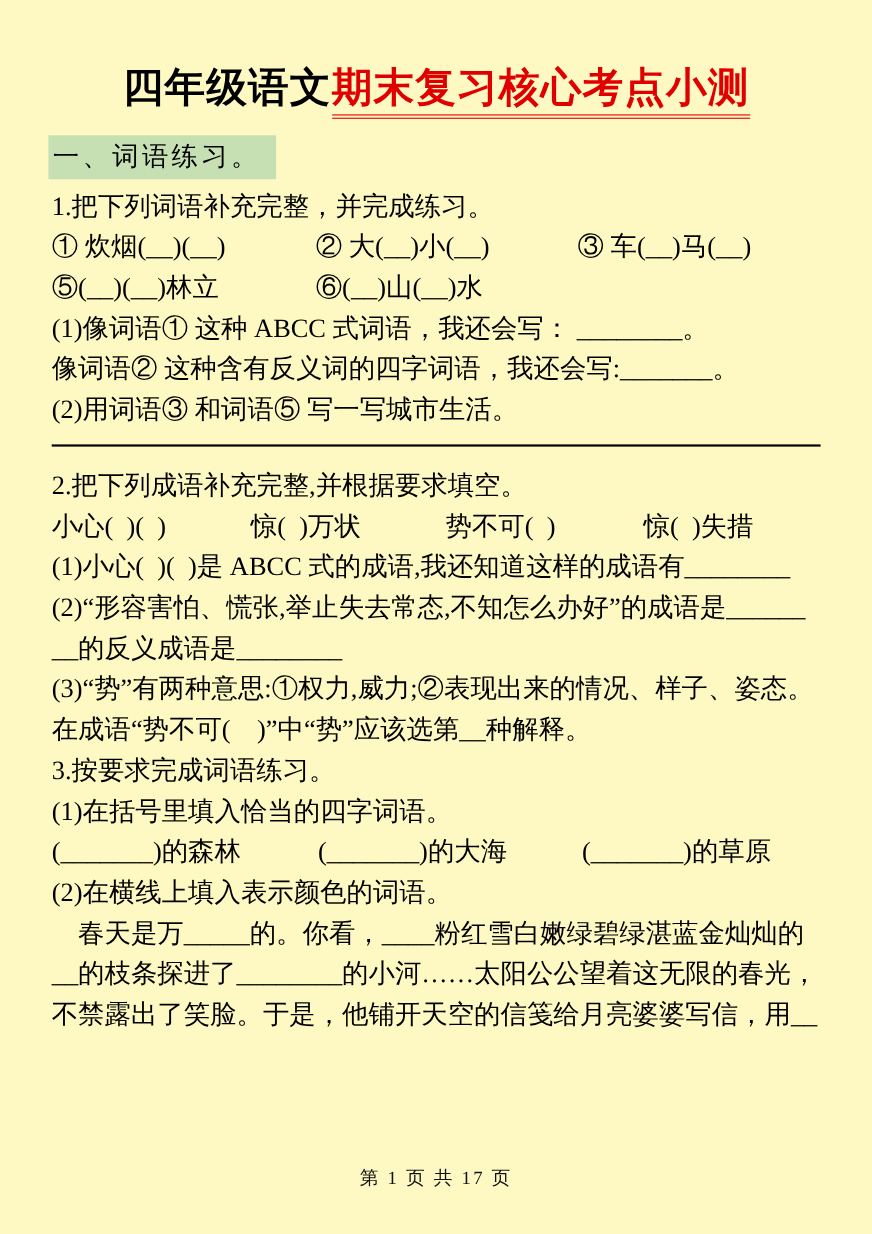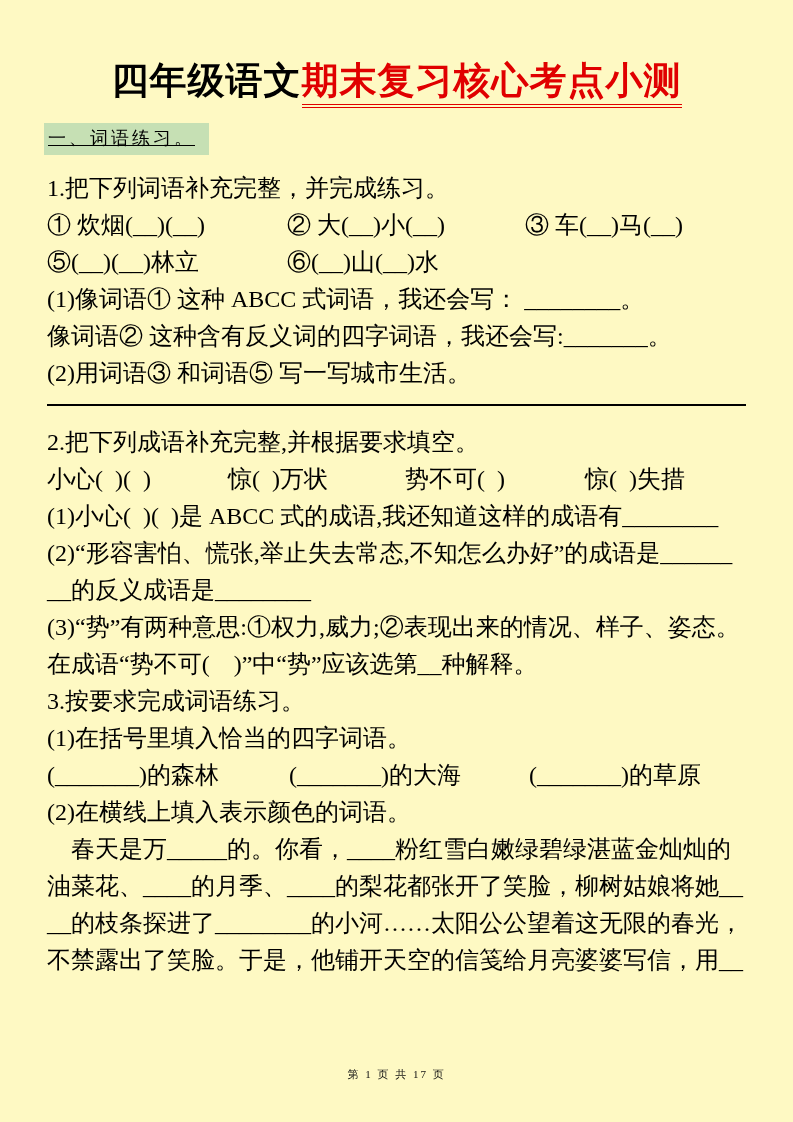--- a/index.html
+++ b/index.html
@@ -25,25 +25,24 @@
   .title-red {
     color: #e00000;
     border-bottom: 4px double #e00000;
     padding-bottom: 3px;
   }
 
   .section-row { margin: 17px 0 0 44px; height: 42px; }
   .section-header {
     display: inline-block;
     background: #c6e0b4;
-    font-size: 18px;
+    font-size: 24px;
     letter-spacing: 3px;
     padding: 3px 14px 5px 4px;
     white-space: pre-wrap;
-    text-decoration: underline;
   }
 
   .content { padding: 5px 47px 0 47px; }
   .line {
     font-size: 24px;
     line-height: 37px;
     min-height: 37px;
     white-space: pre-wrap;
   }
   .grid3 { display: grid; grid-template-columns: 240px 238px 1fr; }
@@ -55,21 +54,21 @@
     border: none;
     border-top: 2px solid #000;
     margin: 12px 0 18px 0;
   }
 
   .footer {
     position: absolute;
     left: 0; bottom: 40px;
     width: 100%;
     text-align: center;
-    font-size: 11px;
+    font-size: 17px;
     letter-spacing: 2px;
     color: #111;
   }
 </style>
 </head>
 <body>
 
 <div class="page">
 
   <h1 class="title"><span>四年级语文</span><span class="title-red">期末复习核心考点小测</span></h1>
@@ -119,21 +118,20 @@
     <div class="line">(1)在括号里填入恰当的四字词语。</div>
 
     <div class="line grid3b">
       <span>(_______)的森林</span>
       <span>(_______)的大海</span>
       <span>(_______)的草原</span>
     </div>
 
     <div class="line">(2)在横线上填入表示颜色的词语。</div>
     <div class="line">    春天是万_____的。你看，____粉红雪白嫩绿碧绿湛蓝金灿灿的</div>
-    <div class="line">油菜花、____的月季、____的梨花都张开了笑脸，柳树姑娘将她__</div>
     <div class="line">__的枝条探进了________的小河……太阳公公望着这无限的春光，</div>
     <div class="line">不禁露出了笑脸。于是，他铺开天空的信笺给月亮婆婆写信，用__</div>
 
   </div>
 
   <div class="footer">第 1 页 共 17 页</div>
 
 </div>
 
 </body></html>

